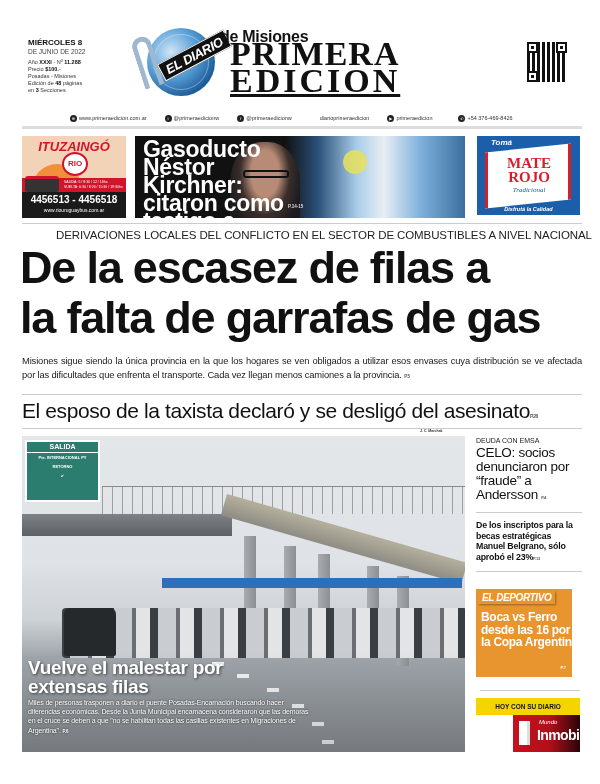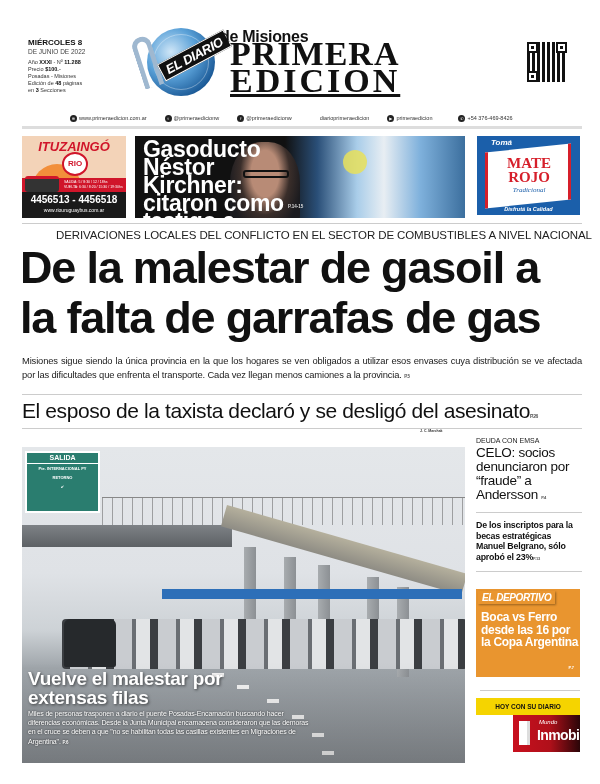--- a/index.html
+++ b/index.html
@@ -71,21 +71,21 @@
   .kicker { position: absolute; left: 22px; top: 229px; font-size: 11.5px; color: #222; letter-spacing: -0.1px; white-space: nowrap; margin-left: 34px; }
   .headline { position: absolute; left: 20px; top: 243px; width: 565px; font-weight: bold; font-size: 45px; line-height: 50px; letter-spacing: -1.2px; color: #111; white-space: nowrap; }
   .lead { position: absolute; left: 22px; top: 354px; width: 560px; font-size: 9.4px; line-height: 14px; color: #222; letter-spacing: -0.15px; text-align: justify; }
   .pg { font-size: 4.5px; font-weight: bold; color: #555; }
 
   .secondary { position: absolute; left: 22px; top: 398px; width: 565px; font-size: 21px; line-height: 26px; color: #111; letter-spacing: -0.4px; white-space: nowrap; }
   .secondary .pg { font-size: 5px; }
 
   
   .photo { position: absolute; left: 22px; top: 436px; width: 443px; height: 316px; overflow: hidden;
-           background: linear-gradient(180deg, #e4e7ea 0%, #dfe2e6 40%, #cdd2d6 58%, #9fa5aa 70%, #8f9499 100%); margin-top: 11px; }
+           background: linear-gradient(180deg, #e4e7ea 0%, #dfe2e6 40%, #cdd2d6 58%, #9fa5aa 70%, #8f9499 100%); }
   .photo-credit { position: absolute; left: 420px; top: 429px; font-size: 3.5px; font-weight: bold; color: #333; }
   .sign { position: absolute; left: 3px; top: 4px; width: 75px; height: 62px; background: #2a7d6f; border: 2px solid #fff; color: #fff; text-align: center; }
   .sign-title { font-weight: bold; font-size: 7px; line-height: 10px; border-bottom: 1px solid #fff; }
   .sign-line { font-size: 4px; font-weight: bold; line-height: 9px; }
   .bridge { position: absolute; left: 0; top: 78px; width: 210px; height: 22px; background: linear-gradient(180deg, #7e8286, #5d6165); }
   .bridge-ramp { position: absolute; left: 205px; top: 58px; width: 250px; height: 22px; background: linear-gradient(180deg, #b5b09d, #8e8c84); transform: rotate(16deg); transform-origin: left top; }
   .railing { position: absolute; left: 80px; top: 50px; width: 370px; height: 28px; background: repeating-linear-gradient(90deg, rgba(90,90,90,.5) 0 1px, transparent 1px 10px); border-top: 1px solid #888; }
   .pillar { position: absolute; top: 100px; width: 12px; height: 90px; background: linear-gradient(90deg, #a8acaf, #8c9094); }
   .blue-band { position: absolute; left: 140px; top: 142px; width: 300px; height: 10px; background: #2d6fb8; }
   .cars { position: absolute; left: 40px; top: 172px; width: 405px; height: 50px;
@@ -99,21 +99,21 @@
 
   
   .sidecol { position: absolute; left: 476px; top: 436px; width: 106px; }
   .side-kicker { font-size: 7px; color: #222; line-height: 9px; margin-bottom: 1px; }
   .side-title { font-size: 13.5px; line-height: 14px; color: #111; letter-spacing: -0.3px; }
   .side-title .pg { font-size: 4px; }
   .side-rule { height: 1px; background: #ccc; margin: 7px 0; }
   .side-story2 { font-weight: bold; font-size: 8.8px; line-height: 10.5px; color: #111; letter-spacing: -0.2px; }
   .side-story2 .pg { font-size: 4px; }
 
-  .deportivo { position: absolute; left: 476px; top: 589px; width: 104px; height: 88px; background: #e9952f; }
+  .deportivo { position: absolute; left: 476px; top: 589px; width: 96px; height: 88px; background: #e9952f; }
   .deportivo-tag { position: absolute; left: 2px; top: 2px; padding: 1px 4px; background: #e9952f; color: #fff; font-weight: bold; font-style: italic; font-size: 10px; box-shadow: 1px 1px 2px rgba(0,0,0,.35); letter-spacing: -0.4px; }
   .deportivo-text { position: absolute; left: 5px; top: 22px; width: 98px; color: #fff; font-weight: bold; font-size: 12px; line-height: 12.5px; letter-spacing: -0.3px; }
   .deportivo-pg { position: absolute; right: 6px; top: 76px; color: #fff; font-size: 4px; font-weight: bold; }
   .side-rule2 { position: absolute; left: 480px; top: 690px; width: 100px; height: 1px; background: #ccc; }
 
   .ad-inmo { position: absolute; left: 476px; top: 698px; width: 104px; height: 54px; }
   .ad-inmo-top { height: 17px; background: #f5d400; color: #111; font-weight: bold; font-size: 6.5px; text-align: center; line-height: 17px; }
   .ad-inmo-bottom { height: 37px; background: linear-gradient(90deg, #c8101e 0%, #b0101a 55%, #2a0508 100%); position: relative; color: #fff; margin-left: 37px; }
   .door { position: absolute; left: 6px; top: 6px; width: 11px; height: 24px; background: #fff; border-right: 3px solid #ddd; }
   .inmo-small { position: absolute; left: 26px; top: 4px; font-size: 6px; font-style: italic; }
@@ -225,21 +225,21 @@
     <div>ROJO</div>
   </div>
   <div class="ad-mate-trad">Tradicional</div>
   <div class="ad-mate-slogan">Disfrutá la Calidad</div>
 </div>
 
 <div class="rule" style="top:223px;width:560px"></div>
 
 <div class="kicker">DERIVACIONES LOCALES DEL CONFLICTO EN EL SECTOR DE COMBUSTIBLES A NIVEL NACIONAL</div>
 <div class="headline">
-  <div>De la malestar de gasoil a</div>
+  <div>De la escasez de filas a</div>
   <div>la falta de garrafas de gas</div>
 </div>
 <div class="lead">
   <span>Misiones sigue siendo la única provincia en la que los hogares se ven obligados a utilizar esos envases cuya distribución se ve afectada por las dificultades que enfrenta el transporte. Cada vez llegan menos camiones a la provincia.</span>
   <span class="pg">P.5</span>
 </div>
 
 <div class="rule" style="top:394px;width:560px"></div>
 
 <div class="secondary">

